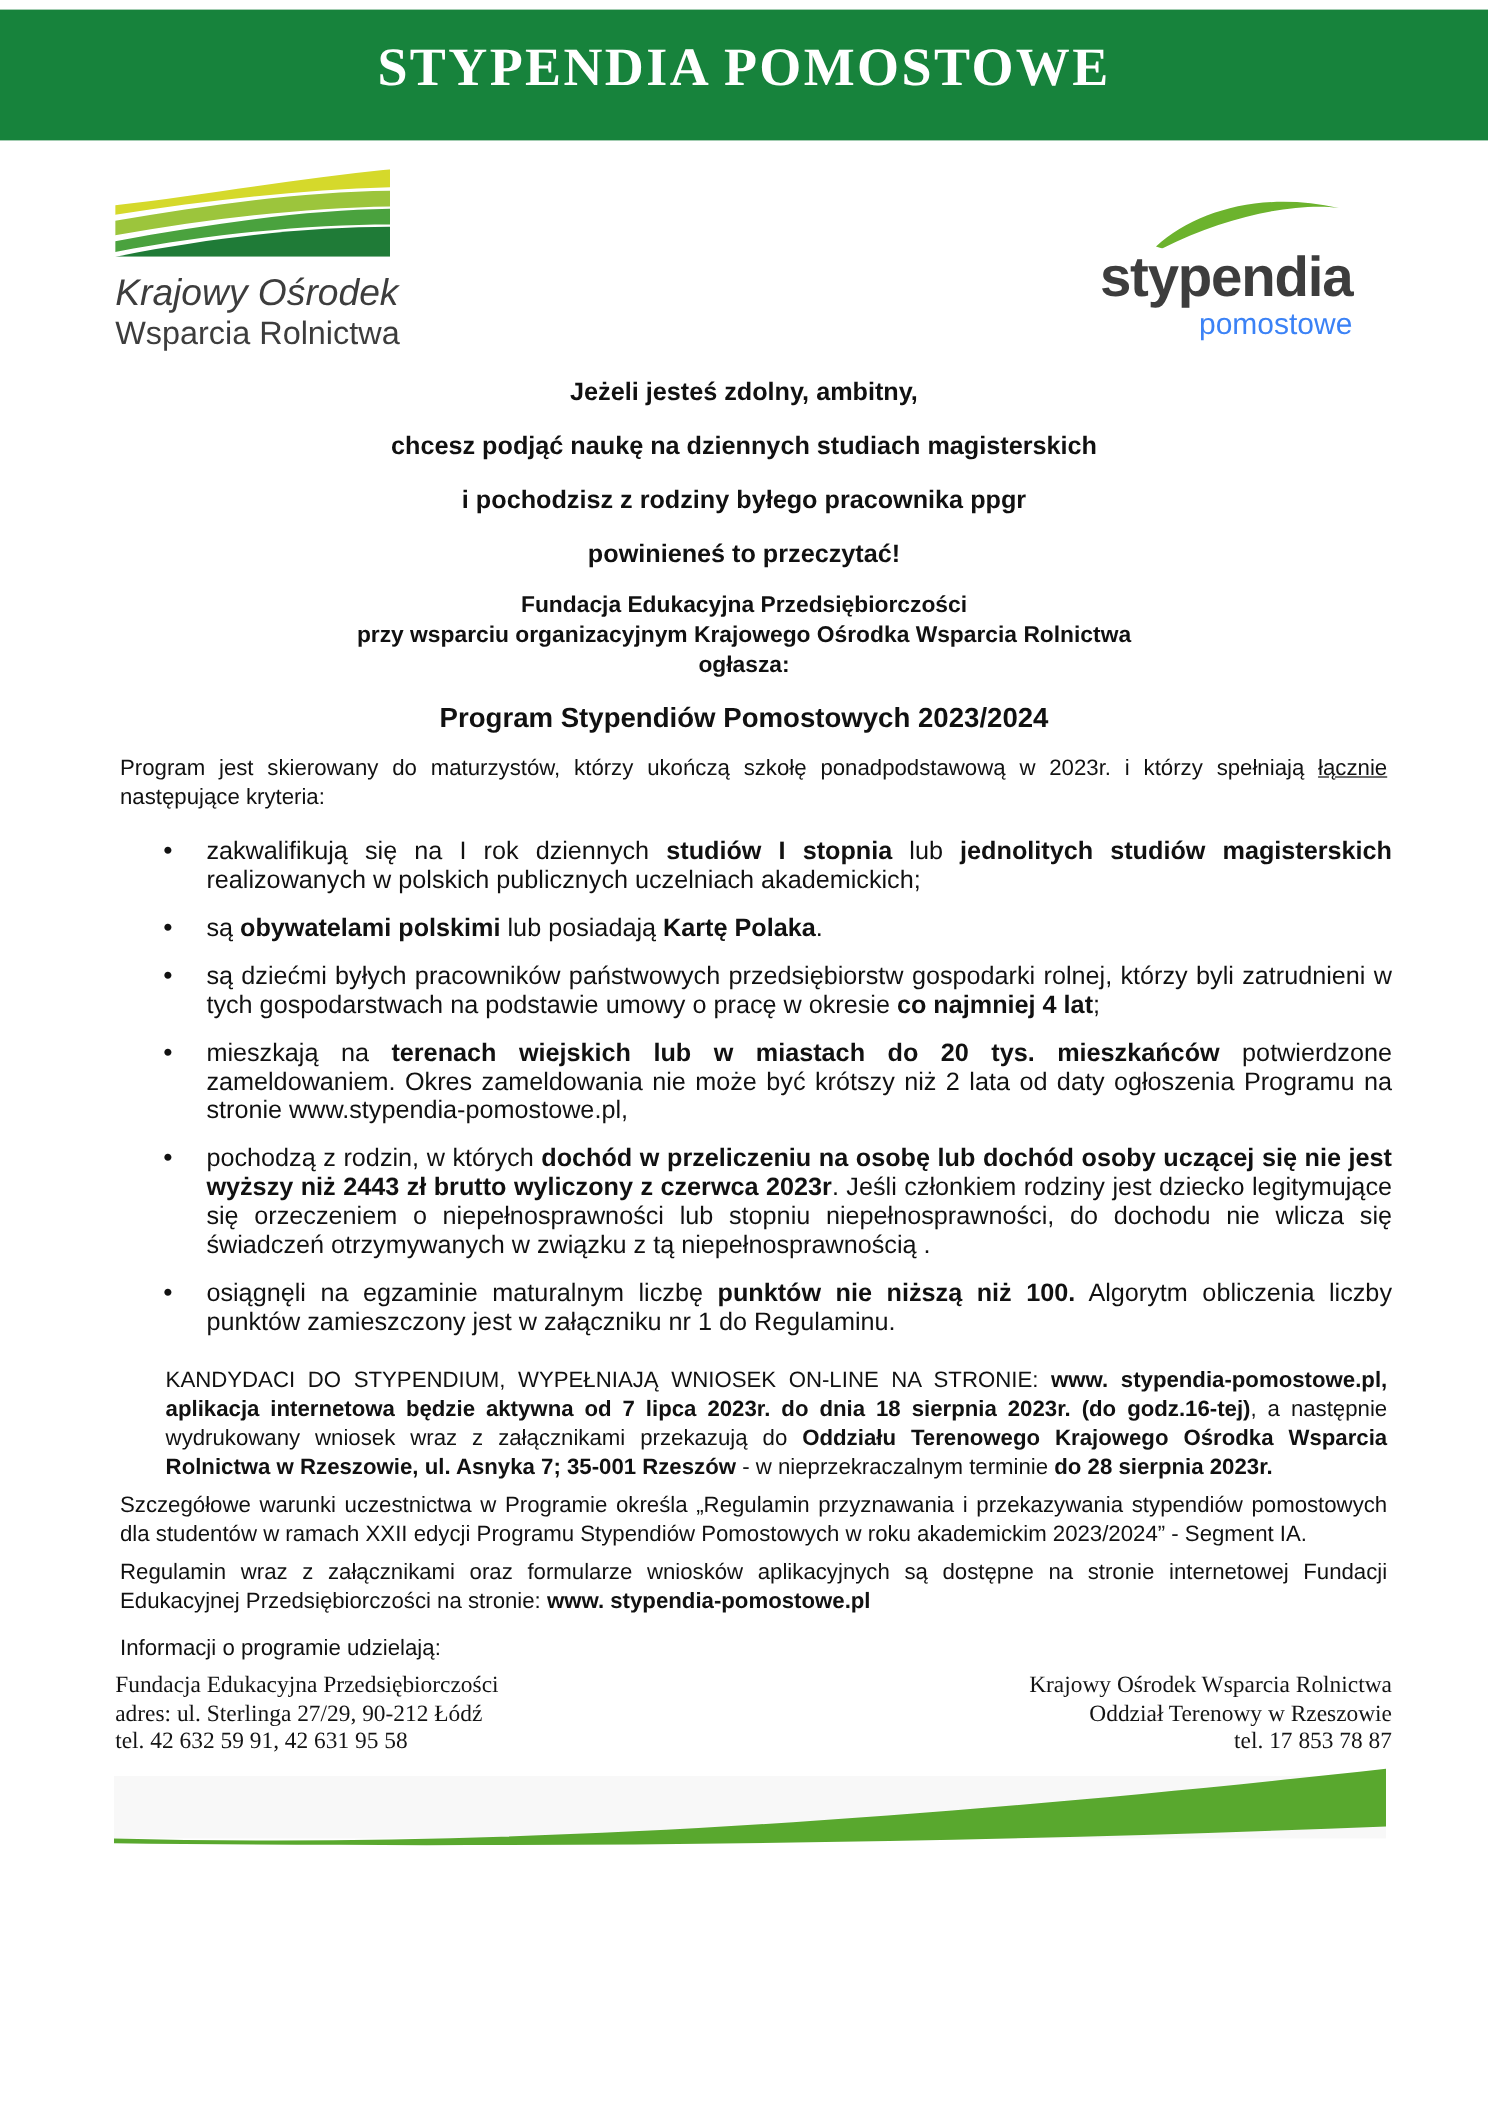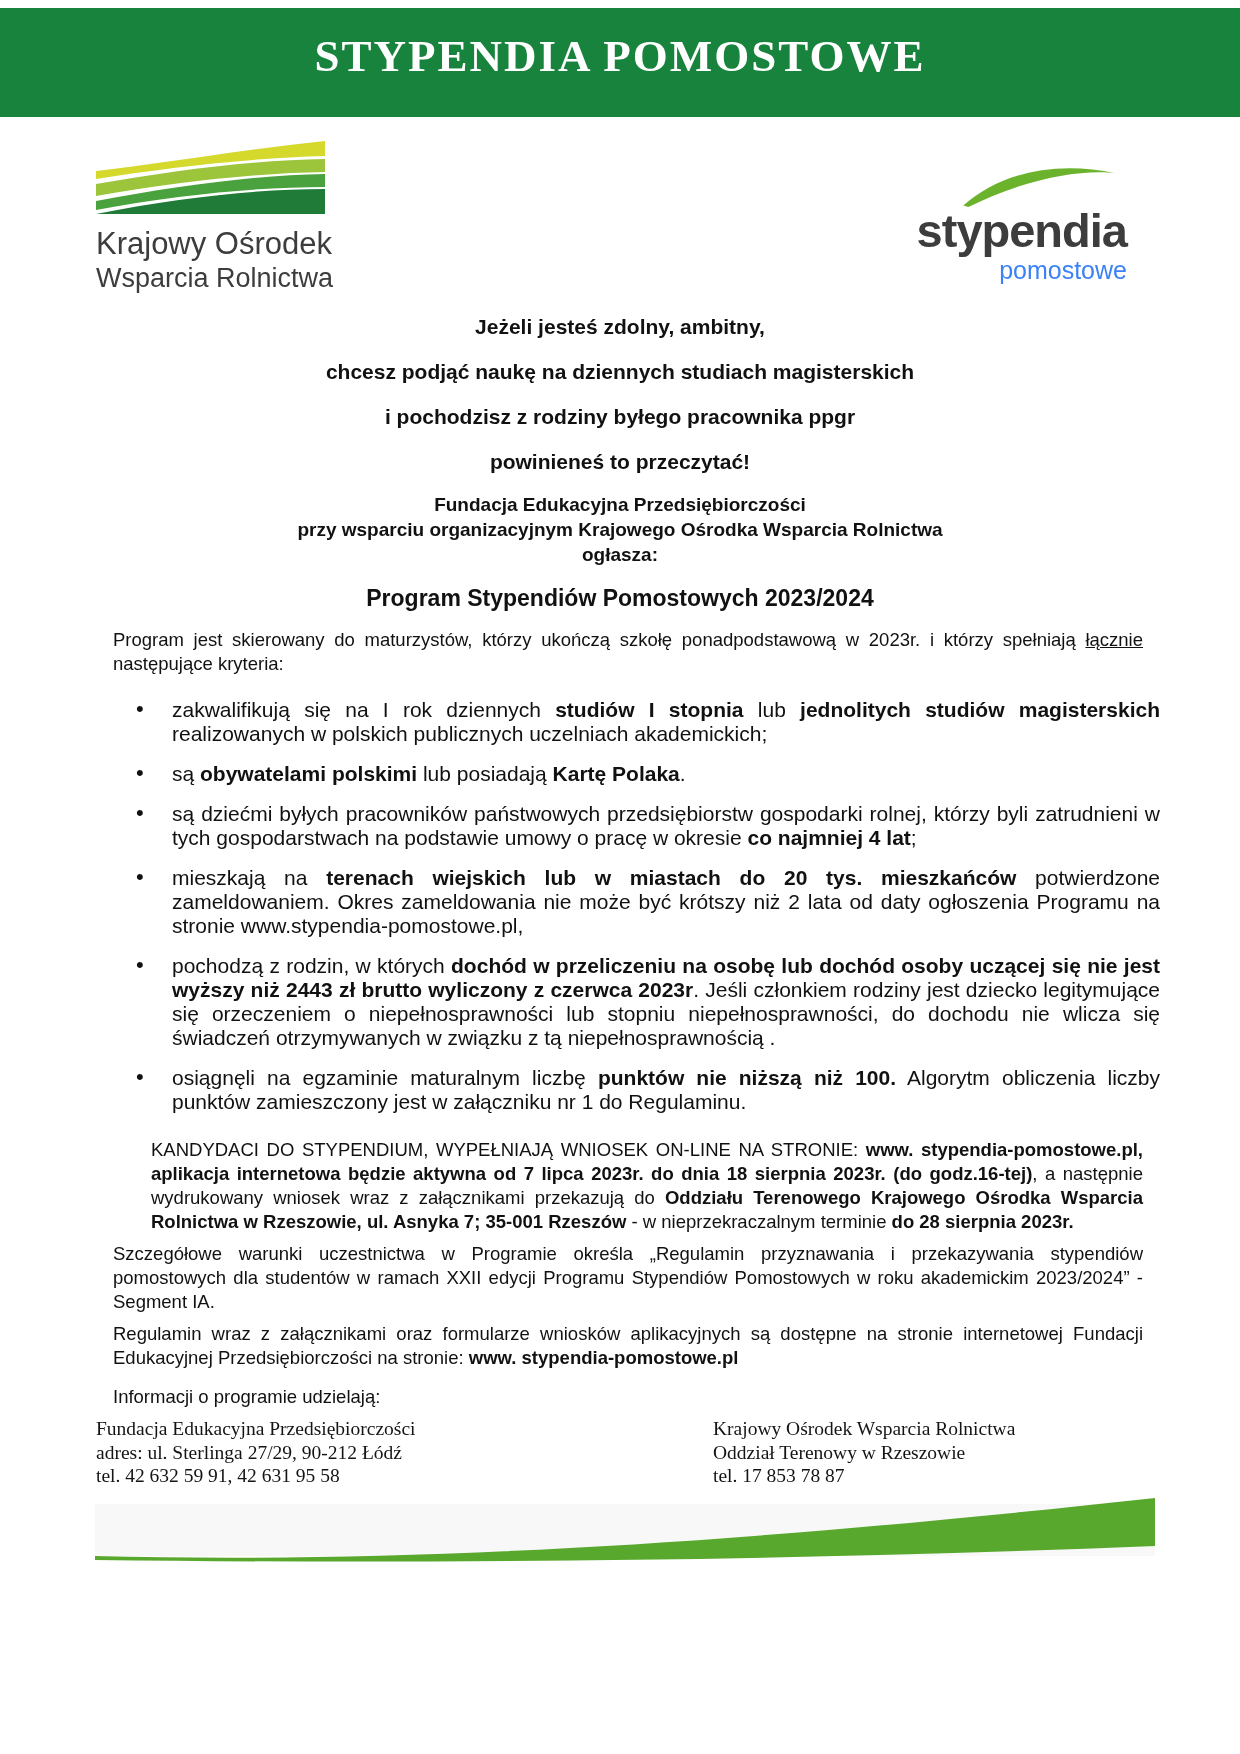--- a/index.html
+++ b/index.html
@@ -14,54 +14,54 @@
     display:flex;align-items:center;justify-content:center;
   }
   .banner h1{
     font-family:"Liberation Serif",serif;font-weight:bold;color:#ffffff;
     font-size:45px;letter-spacing:2px;margin:0 0 14px 0;
   }
   
   .logos-row{display:flex;justify-content:space-between;align-items:flex-start;margin:24px 113px 0 96px;}
   .kowr{width:300px;}
   .kowr svg{display:block;width:229px;height:73px;}
-  .kowr-line1{font-size:31px;color:var(--logo_text_gray,#3d3d3d);margin-top:12px;line-height:36px;}
+  .kowr-line1{font-size:31px;color:var(--logo_text_gray,#3d3d3d);margin-top:12px;line-height:36px;font-style:italic;}
   .kowr-line2{font-size:27px;color:var(--logo_text_gray,#3d3d3d);line-height:32px;}
   .styp{width:232px;margin-top:20px;text-align:right;}
   .styp svg{display:block;width:155px;height:46px;margin:0 10px 0 auto;}
   .styp-word{font-size:47px;font-weight:bold;color:var(--logo_text_gray,#3d3d3d);line-height:48px;letter-spacing:-1px;}
   .styp-sub{font-size:25px;color:#3b82f6;line-height:26px;margin-top:2px;}
   
   .center{text-align:center;}
   .maturzysto{font-size:23px;font-weight:bold;letter-spacing:7px;margin:22px 0 0;line-height:28px;}
   .intro-line{font-size:21px;font-weight:bold;margin:21px 0 0;line-height:24px;}
   .announce p{font-size:19px;font-weight:bold;margin:0;line-height:25px;}
   .announce{margin-top:18px;}
   .program-title{font-size:23px;font-weight:bold;text-align:center;margin:17px 0 0;line-height:28px;}
   
   .content{margin:0 80px 0 96px;}
-  .para{font-size:18.5px;line-height:24px;margin:16px 17px 0;text-align:justify;}
+  .para{font-size:18.5px;line-height:24px;margin:16px 4px 0;text-align:justify;}
   .criteria{list-style:none;margin:22px 0 0;padding:0 0 0 38px;}
   .criteria li{
     position:relative;padding-left:38px;margin:16px 0 13px 0;
     font-size:21px;line-height:24px;text-align:justify;
   }
   .criteria li::before{content:"\2022";position:absolute;left:2px;top:-1px;font-size:22px;}
   .app-para{margin-top:24px;padding-left:38px;}
   .tight{margin-top:8px;}
   .info-heading{margin-top:15px;text-align:left;}
   .b{font-weight:bold;}
   .u{text-decoration:underline;}
   
   .footer-cols{
     display:flex;margin:8px 80px 0 96px;
     font-family:"Liberation Serif",serif;font-size:19.5px;line-height:23.5px;color:#141414;
   }
   .fcol-left{width:617px;}
-  .fcol-right{flex:1;}
+  .fcol-right{flex:1;text-align:right;}
   .swoosh-wrap{margin:6px 85px 0 95px;height:72px;}
   .swoosh-wrap svg{display:block;width:100%;height:72px;}
 </style>
 </head>
 <body>
 
 <div class="page">
 
   <header class="banner">
     <h1>STYPENDIA POMOSTOWE</h1>

